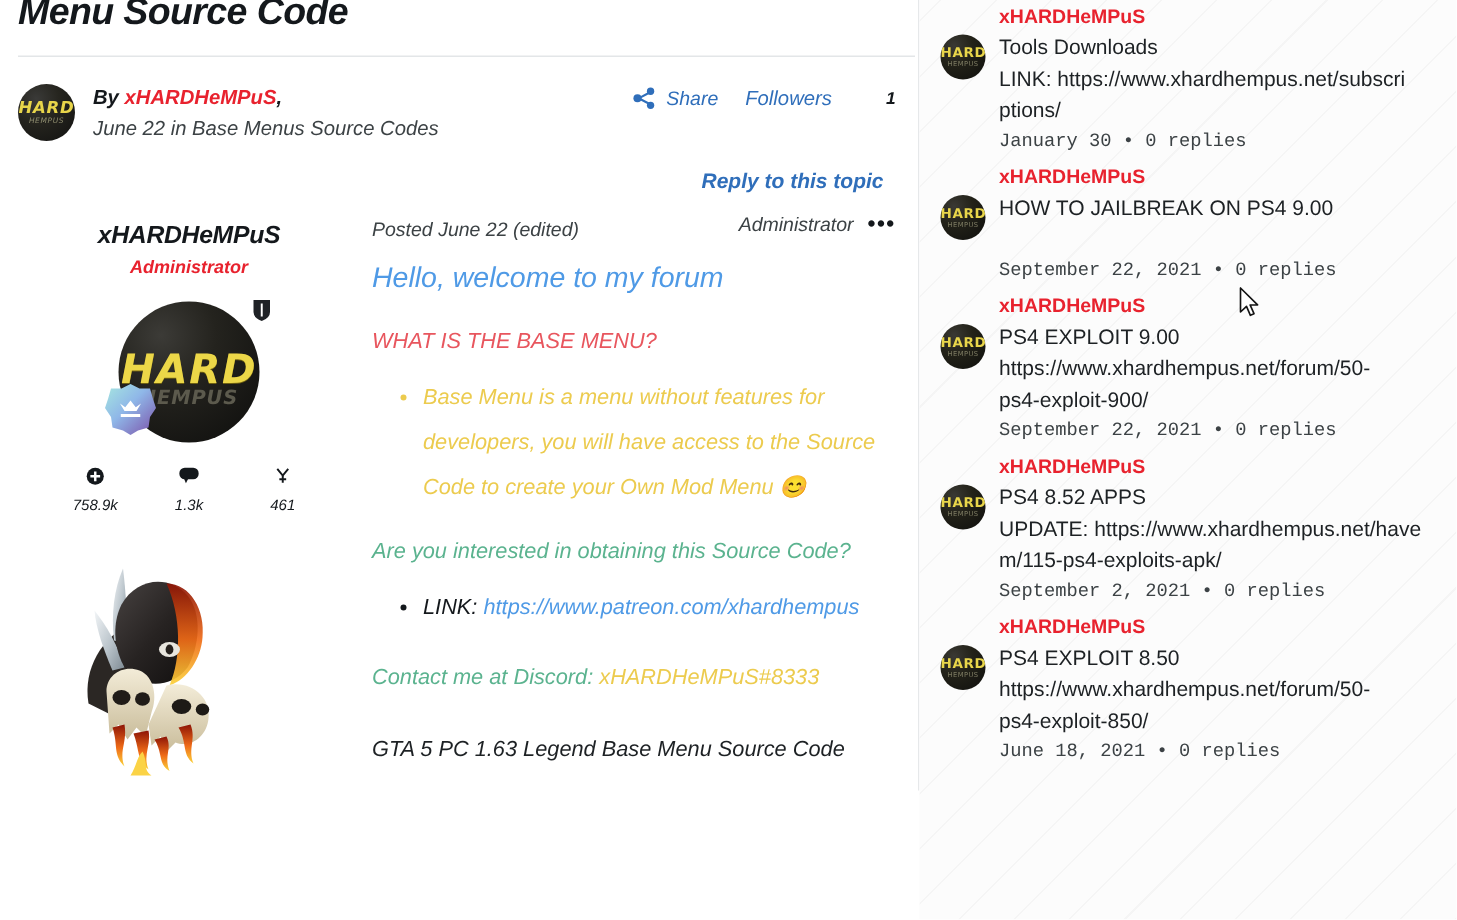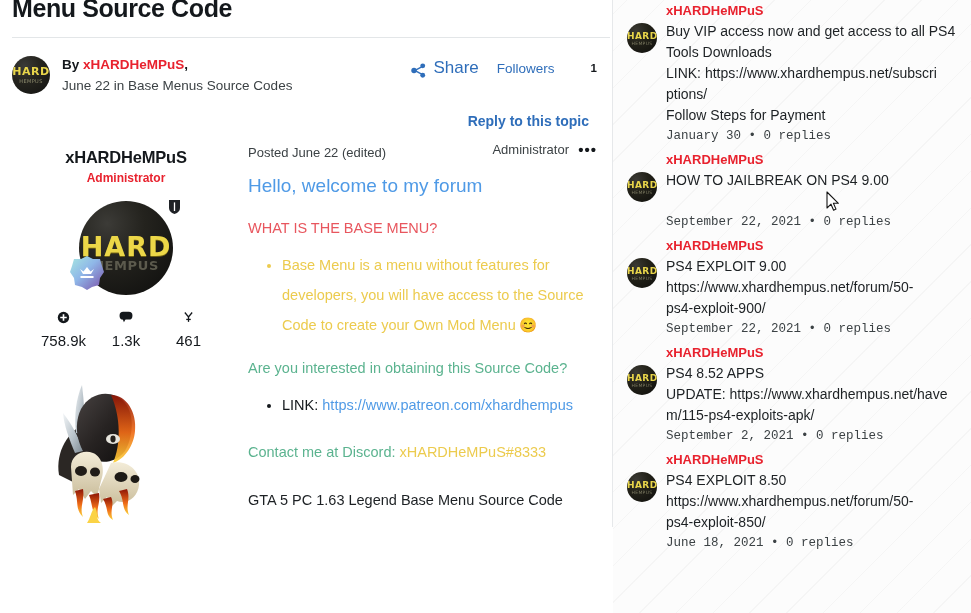--- a/index.html
+++ b/index.html
@@ -13,20 +13,21 @@
   .page { position: relative; width: 971px; height: 613px; display: flex; }
 
   
   .main-col {
     position: relative;
     width: 613px;
     height: 527px;
     background: #ffffff;
     padding: 0 4px 0 10px;
     overflow: hidden;
+    font-style: italic;
   }
 
   .topic-title {
     font-size: 25px;
     font-weight: bold;
     color: #14181c;
     letter-spacing: -0.4px;
     line-height: 28px;
     margin-top: -6px;
     padding-left: 2px;
@@ -74,22 +75,22 @@
   .byline-line1 .author { color: #e8222e; }
   .byline-line2 { font-size: 13.5px; color: #3c4245; line-height: 21px; margin-top: 1px; }
 
   .byline-actions {
     position: absolute;
     right: 12px; top: 20px;
     display: flex; align-items: center;
     gap: 0;
   }
   .share-btn {
-    display: flex; align-items: flex-end; gap: 7px;
-    font-size: 17px; color: #2f6eba; cursor: pointer;
+    display: flex; align-items: flex-start; gap: 7px;
+    font-size: 13px; color: #2f6eba; cursor: pointer;
   }
   .share-icon { display: block; width: 15px; height: 15px; }
   .followers-btn {
     font-size: 13.5px; color: #2f6eba; cursor: pointer;
     margin-left: 18px;
   }
   .followers-count {
     font-size: 11.5px; font-weight: bold; color: #14181c;
     margin-left: 36px;
   }
@@ -158,21 +159,21 @@
     width: 36px; height: 36px;
   }
   .pa-stats {
     display: flex;
     justify-content: space-between;
     width: 185px;
     margin: 14px auto 0 auto;
   }
   .stat { width: 60px; text-align: center; }
   .stat-icon { height: 16px; display: flex; align-items: center; justify-content: center; }
-  .stat-val { font-size: 15px; color: #14181c; margin-top: 7px; }
+  .stat-val { font-size: 10px; color: #14181c; margin-top: 7px; }
 
   .pa-sig {
     width: 150px; height: 145px;
     margin: 30px auto 0 auto;
     position: relative;
   }
 
   .post-main {
     flex: 1;
     padding-left: 8px;
@@ -499,25 +500,23 @@
     <div class="side-bg"></div>
     <div class="side-inner">
 
       <div class="status-item">
         <div class="status-avatar">
           <div class="sa-hard">HARD</div>
           <div class="sa-sub">HEMPUS</div>
         </div>
         <div class="status-body">
           <div class="status-user">xHARDHeMPuS</div>
-          <div class="status-text">Buy VIP access now and get access to all PS4</div>
           <div class="status-text">Tools Downloads</div>
           <div class="status-text">LINK: https://www.xhardhempus.net/subscri</div>
           <div class="status-text">ptions/</div>
-          <div class="status-text">Follow Steps for Payment</div>
           <div class="status-foot">January 30 • 0 replies</div>
         </div>
       </div>
 
       <div class="status-item">
         <div class="status-avatar">
           <div class="sa-hard">HARD</div>
           <div class="sa-sub">HEMPUS</div>
         </div>
         <div class="status-body">

